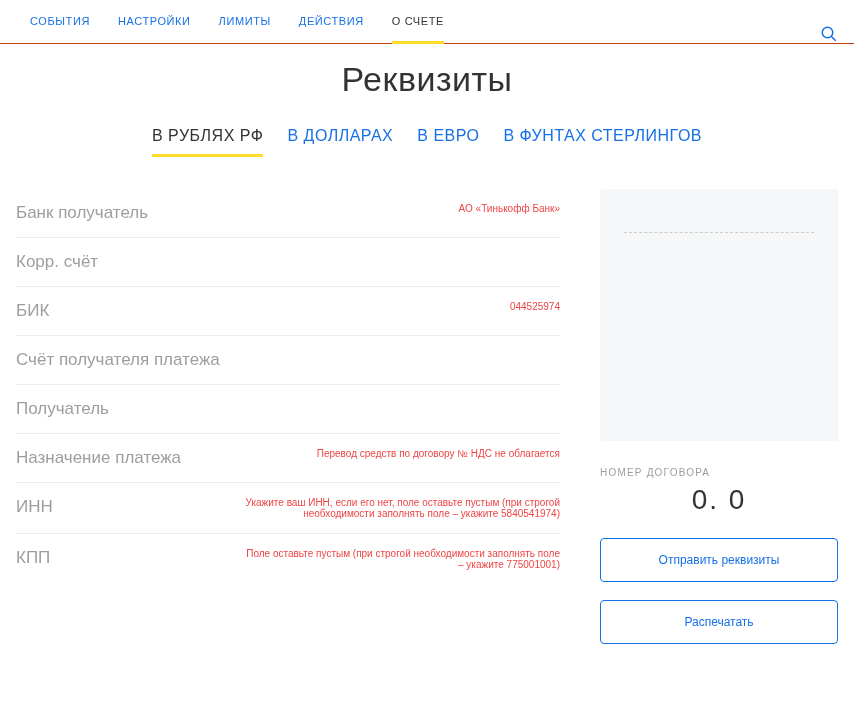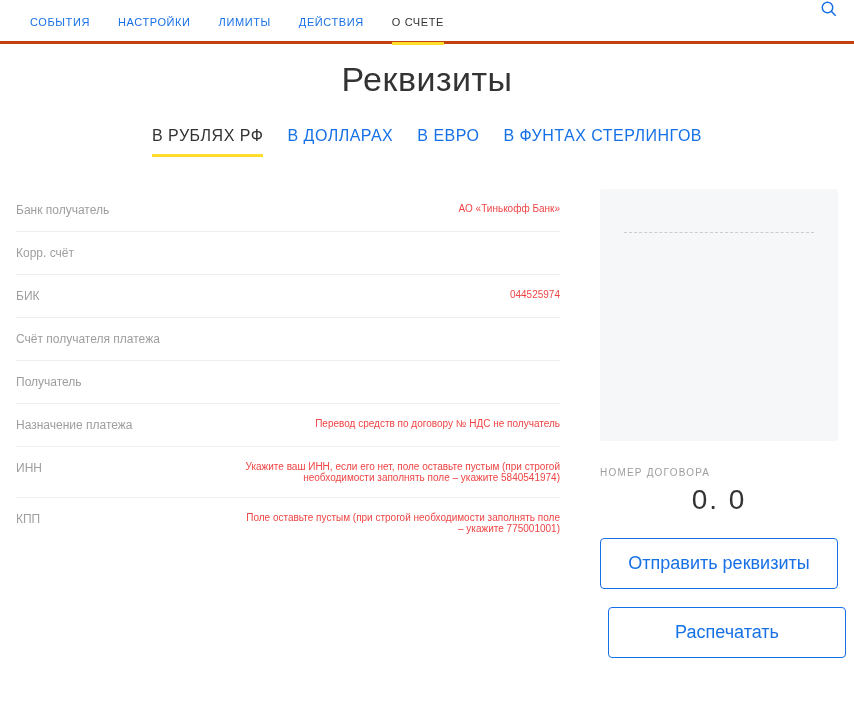--- a/index.html
+++ b/index.html
@@ -4,23 +4,23 @@
 <style>
   * { box-sizing: border-box; margin: 0; padding: 0; }
   body {
     font-family: -apple-system, BlinkMacSystemFont, "Segoe UI", Arial, sans-serif;
     background: #fff;
     color: #333;
     width: 854px;
   }
   .top-nav {
     display: flex;
-    align-items: flex-start;
+    align-items: flex-end;
     padding: 0 16px;
-    border-bottom: 3px solid #c2410c;
+    border-bottom: 1px solid #c2410c;
     height: 44px;
     position: relative;
   }
   .top-nav .nav-item {
     font-size: 11px;
     letter-spacing: 0.6px;
     color: #1771e6;
     padding: 0 14px;
     height: 44px;
     line-height: 44px;
@@ -89,21 +89,21 @@
   }
   .row {
     display: flex;
     justify-content: space-between;
     align-items: flex-start;
     border-bottom: 1px solid #eee;
     padding: 14px 0;
     gap: 24px;
   }
   .row .label {
-    font-size: 12px;
+    font-size: 17px;
     color: #9e9e9e;
     flex: 0 0 auto;
     white-space: nowrap;
   }
   .row .value {
     font-size: 10px;
     color: #ef4444;
     text-align: right;
     max-width: 320px;
   }
@@ -138,26 +138,26 @@
     font-weight: 300;
   }
   .btn {
     display: block;
     width: 100%;
     border: 1px solid #1771e6;
     color: #1771e6;
     background: #fff;
     text-align: center;
     padding: 14px 0;
-    font-size: 18px;
+    font-size: 12px;
     border-radius: 4px;
     cursor: pointer;
     margin-top: 22px;
   }
-  .btn + .btn { margin-top: 18px; margin-left: 8px; }
+  .btn + .btn { margin-top: 18px; }
 </style>
 </head>
 <body>
 
 <div class="top-nav">
   <div class="nav-item">СОБЫТИЯ</div>
   <div class="nav-item">НАСТРОЙКИ</div>
   <div class="nav-item">ЛИМИТЫ</div>
   <div class="nav-item">ДЕЙСТВИЯ</div>
   <div class="nav-item active">О СЧЕТЕ</div>
@@ -199,21 +199,21 @@
       <div class="value"></div>
     </div>
 
     <div class="row">
       <div class="label">Получатель</div>
       <div class="value"></div>
     </div>
 
     <div class="row">
       <div class="label">Назначение платежа</div>
-      <div class="value">Перевод средств по договору № НДС не получатель</div>
+      <div class="value">Перевод средств по договору № НДС не облагается</div>
     </div>
 
     <div class="row">
       <div class="label">ИНН</div>
       <div class="value">Укажите ваш ИНН, если его нет, поле оставьте пустым (при строгой необходимости заполнять поле – укажите 5840541974)</div>
     </div>
 
     <div class="row" style="border-bottom:none">
       <div class="label">КПП</div>
       <div class="value">Поле оставьте пустым (при строгой необходимости заполнять поле – укажите 775001001)</div>

